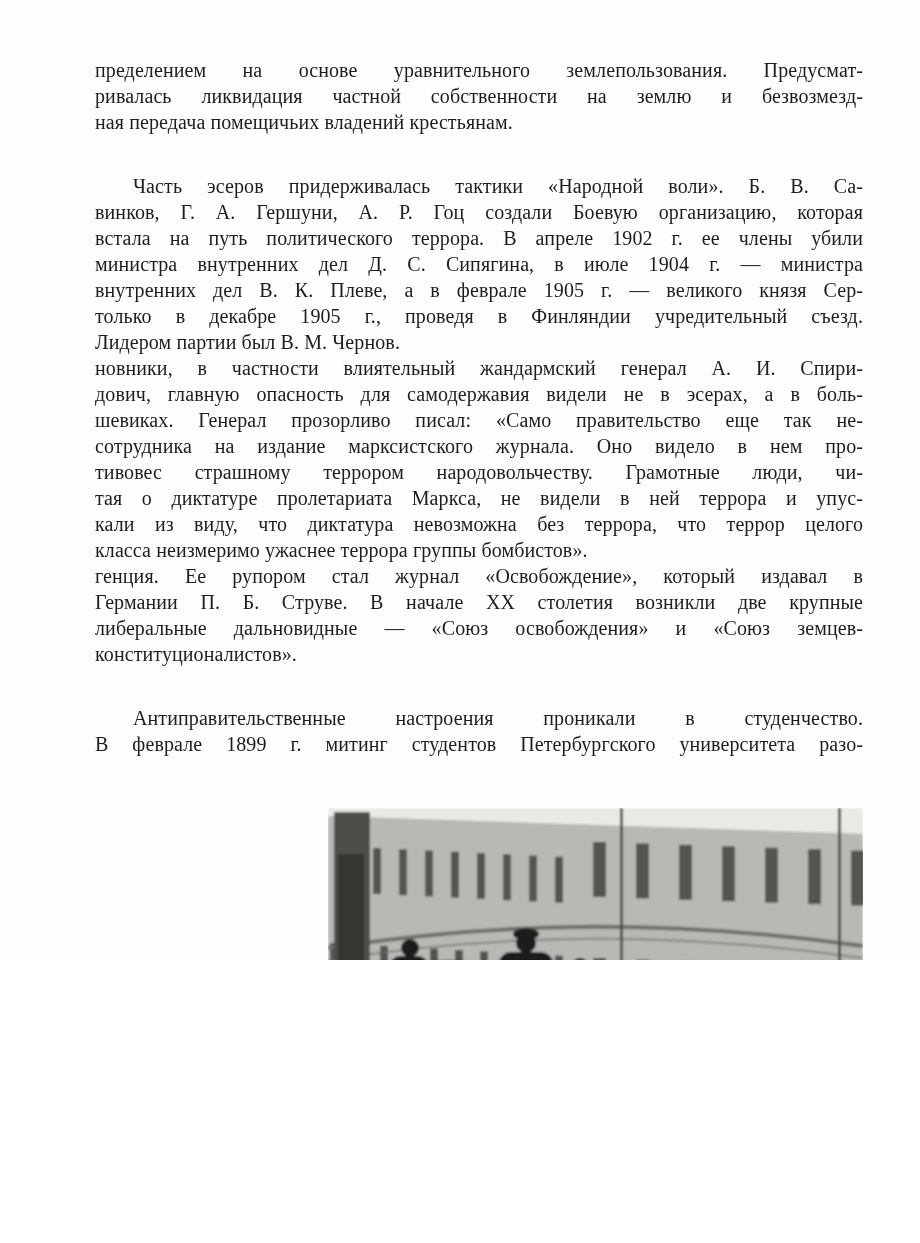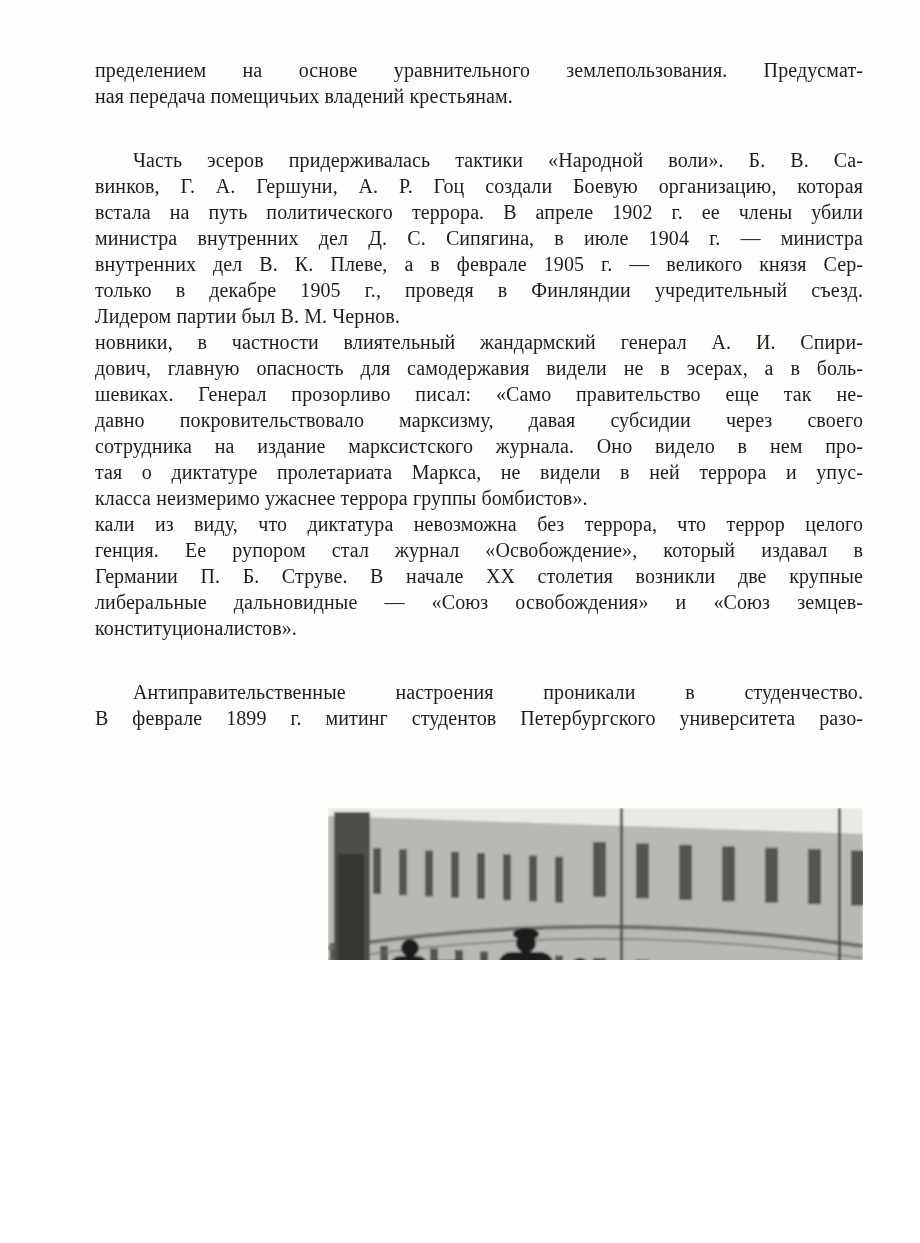--- a/index.html
+++ b/index.html
@@ -71,36 +71,37 @@
     font-size: 24px;
   }
 </style>
 </head>
 <body>
 
 <main class="page" style="--paper: #fdfdfc; --ink: #1d1d1b; --c-street: #c1c1bf; --c-walltop: #e9e9e6; --c-wall: #b8b8b5; --c-window: #55554f; --c-molding: #6f6f6b; --c-base: #9c9c99; --c-figure: #1f1f1d; --c-crowd: #262624; --c-pole: #4e4e4a;">
 
   <div class="body-text" id="body-text">
       <div class="line">пределением на основе уравнительного землепользования. Предусмат-</div>
+      <div class="line">ривалась ликвидация частной собственности на землю и безвозмезд-</div>
       <div class="line end">ная передача помещичьих владений крестьянам.</div>
       <div class="line indent">Часть эсеров придерживалась тактики «Народной воли». Б. В. Са-</div>
       <div class="line">винков, Г. А. Гершуни, А. Р. Гоц создали Боевую организацию, которая</div>
       <div class="line">встала на путь политического террора. В апреле 1902 г. ее члены убили</div>
       <div class="line">министра внутренних дел Д. С. Сипягина, в июле 1904 г. — министра</div>
       <div class="line">внутренних дел В. К. Плеве, а в феврале 1905 г. — великого князя Сер-</div>
       <div class="line">только в декабре 1905 г., проведя в Финляндии учредительный съезд.</div>
       <div class="line end">Лидером партии был В. М. Чернов.</div>
       <div class="line">новники, в частности влиятельный жандармский генерал А. И. Спири-</div>
       <div class="line">дович, главную опасность для самодержавия видели не в эсерах, а в боль-</div>
       <div class="line">шевиках. Генерал прозорливо писал: «Само правительство еще так не-</div>
-      <div class="line">давно покровительствовало марксизму, давая субсидии через своего</div>
       <div class="line">сотрудника на издание марксистского журнала. Оно видело в нем про-</div>
+      <div class="line">тивовес страшному террором народовольчеству. Грамотные люди, чи-</div>
       <div class="line">тая о диктатуре пролетариата Маркса, не видели в ней террора и упус-</div>
+      <div class="line">кали из виду, что диктатура невозможна без террора, что террор целого</div>
       <div class="line end">класса неизмеримо ужаснее террора группы бомбистов».</div>
-      <div class="line">кали из виду, что диктатура невозможна без террора, что террор целого</div>
       <div class="line">генция. Ее рупором стал журнал «Освобождение», который издавал в</div>
       <div class="line">Германии П. Б. Струве. В начале XX столетия возникли две крупные</div>
       <div class="line">либеральные дальновидные — «Союз освобождения» и «Союз земцев-</div>
       <div class="line end">конституционалистов».</div>
       <div class="line indent">Антиправительственные настроения проникали в студенчество.</div>
       <div class="line">В феврале 1899 г. митинг студентов Петербургского университета разо-</div>
     </div>
 
   <figure class="photo">
     <svg viewBox="0 0 535 331" preserveAspectRatio="none">

